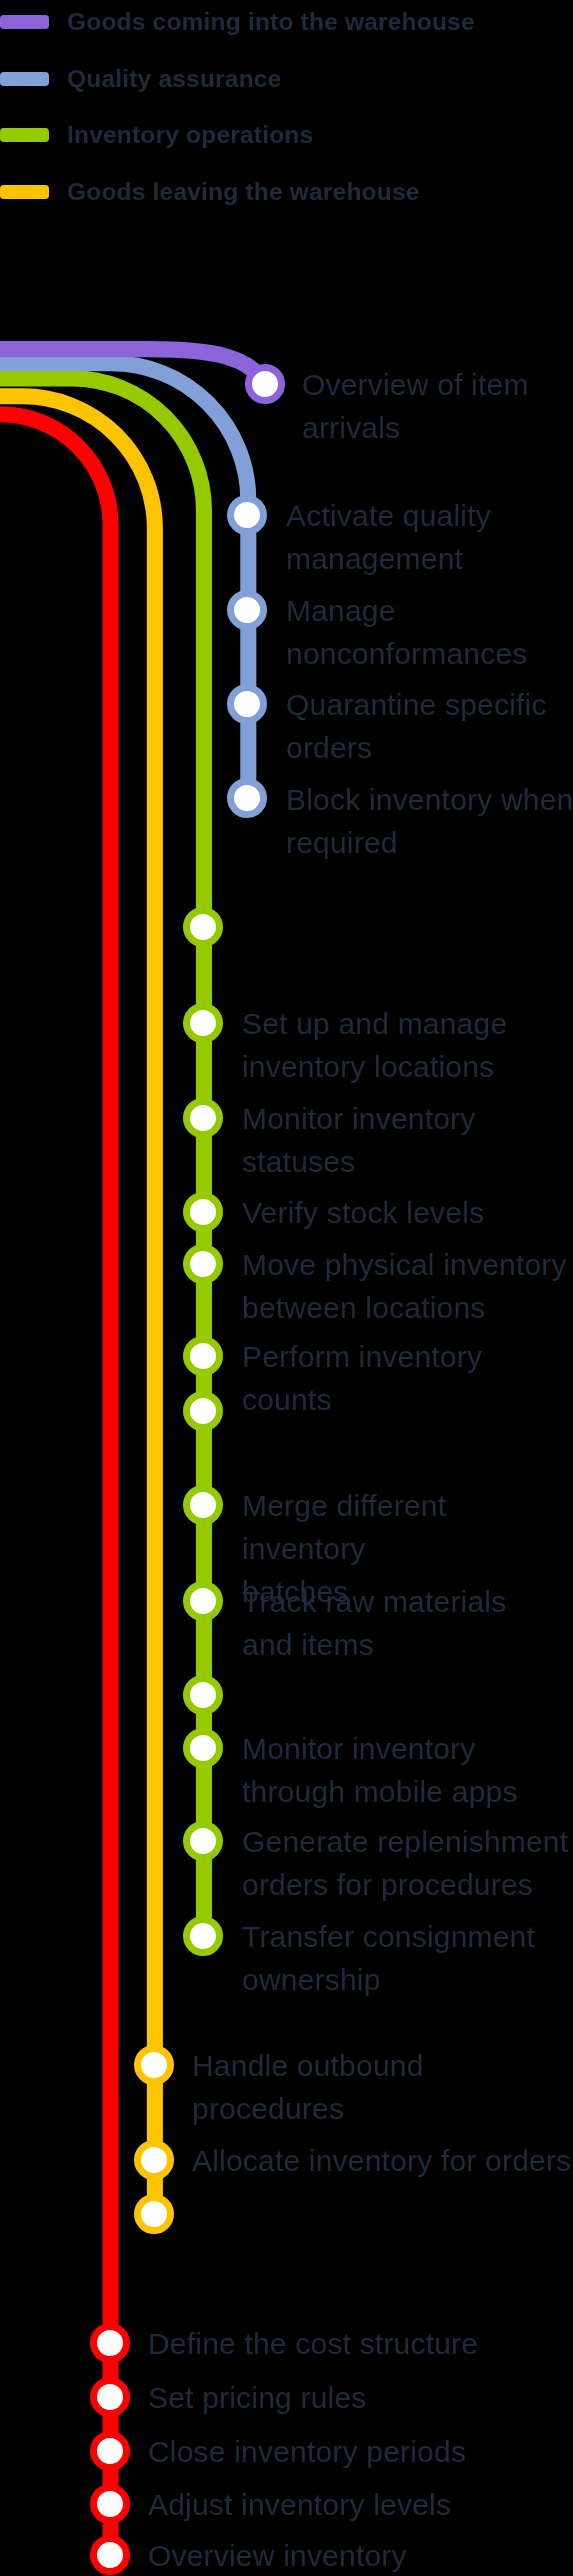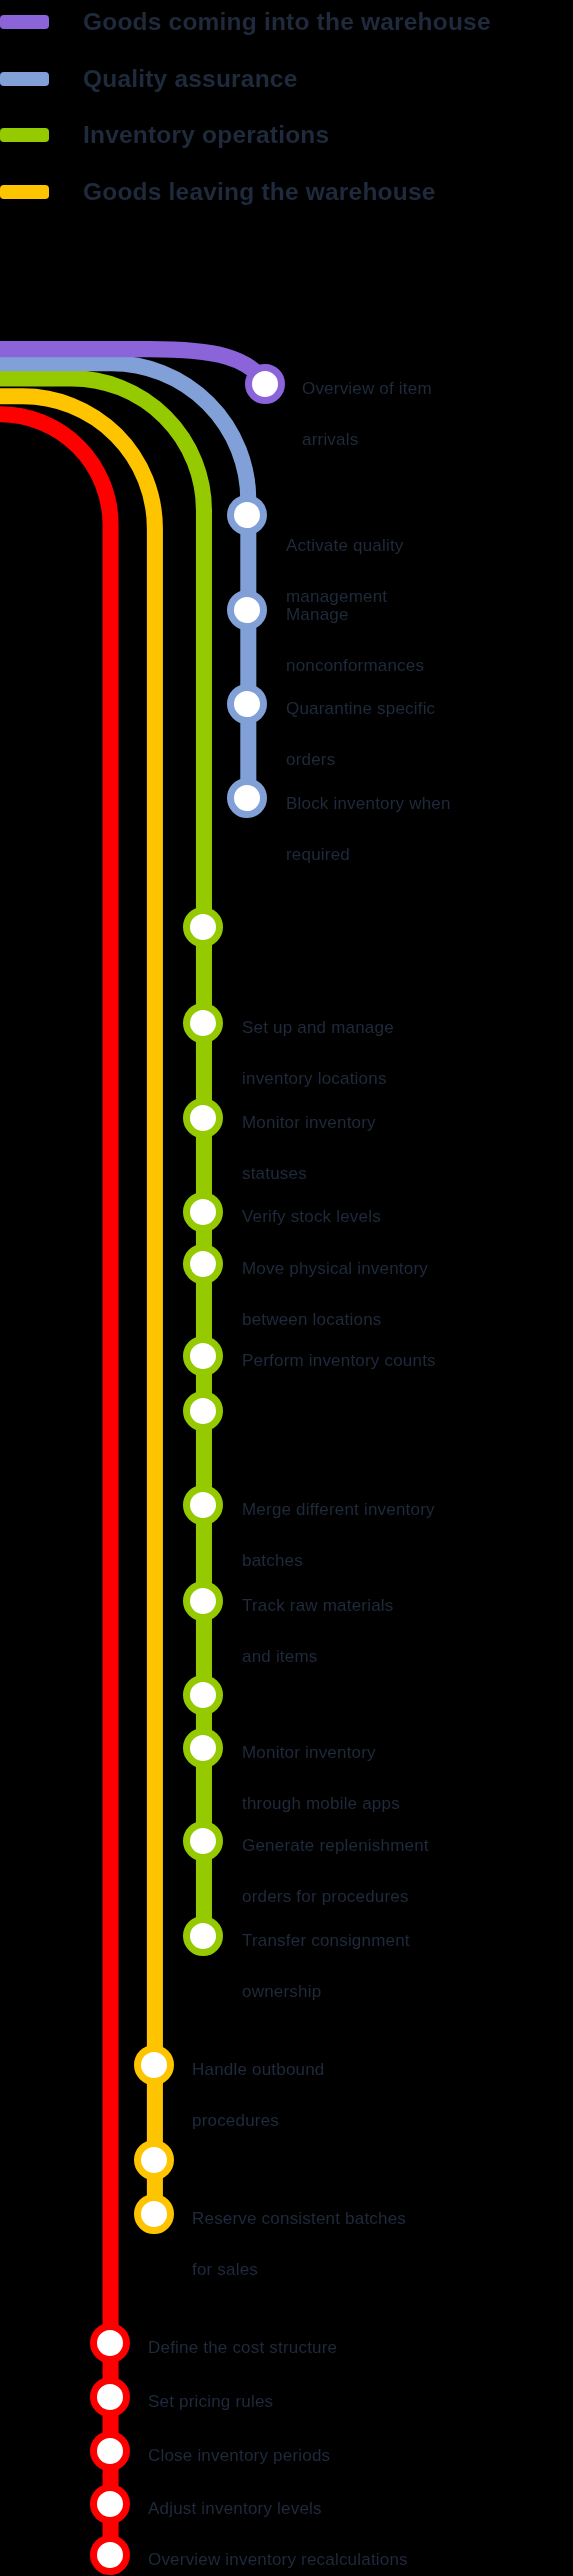--- a/index.html
+++ b/index.html
@@ -5,31 +5,31 @@
   html,body{margin:0;padding:0;background:#000;}
   .canvas{
     position:relative;width:574px;height:2576px;background:#000;
     overflow:hidden;
     font-family:"Liberation Sans", sans-serif;
   }
   
   .legend{position:absolute;left:0;top:0;width:574px;height:283px;}
   .lrow{position:absolute;left:0;display:flex;align-items:center;height:43px;}
   .sw{width:49px;height:14px;border-radius:3.8px;flex:0 0 auto;}
-  .ltext{margin-left:34px;font-size:24.5px;font-weight:700;letter-spacing:0.2px;white-space:nowrap;}
+  .ltext{margin-left:18px;font-size:24.5px;font-weight:700;letter-spacing:0.2px;white-space:nowrap;}
   
   .rails{position:absolute;left:0;top:0;}
   .rails path{fill:none;stroke-width:17;stroke-linecap:round;}
   
   .st{
     position:absolute;width:26.4px;height:26.4px;border:7.5px solid #fff;
     border-radius:50%;background:#ffffff;box-sizing:content-box;
   }
   .lab{
-    position:absolute;font-size:17px;line-height:51px;white-space:pre-line;
+    position:absolute;font-size:30px;line-height:43px;white-space:pre-line;
     letter-spacing:0.2px;
   }
 </style>
 </head>
 <body>
 
 <div class="canvas" style="color: rgb(31, 42, 60);">
 
   <div class="legend">
     <div class="lrow" style="top:0px">
@@ -56,21 +56,21 @@
     <path d="M 0 401 H 76 A 140 140 0 0 1 216 541 V 2053" stroke="#95C900"></path>
     <path d="M 0 385 H 118 A 145 145 0 0 1 263 530 V 847" stroke="#82A0D8"></path>
     <path d="M 0 370 H 158 C 230 370 262 379 281 405" stroke="#8B64DA"></path>
   </svg>
 
   <div class="st" style="left: 245px; top: 364px; border-color: rgb(139, 100, 218);"></div>
   <div class="lab" style="left:302px;top:363px">Overview of item
 arrivals</div>
 
   <div class="st" style="left: 227px; top: 495px; border-color: rgb(130, 160, 216);"></div>
-  <div class="lab" style="left:286px;top:520px">Activate quality
+  <div class="lab" style="left:286px;top:494px">Activate quality
 management</div>
 
   <div class="st" style="left: 227px; top: 590px; border-color: rgb(130, 160, 216);"></div>
   <div class="lab" style="left:286px;top:589px">Manage
 nonconformances</div>
 
   <div class="st" style="left: 227px; top: 684px; border-color: rgb(130, 160, 216);"></div>
   <div class="lab" style="left:286px;top:683px">Quarantine specific
 orders</div>
 
@@ -120,24 +120,23 @@
 
   <div class="st" style="left: 183px; top: 1916px; border-color: rgb(149, 201, 0);"></div>
   <div class="lab" style="left:242px;top:1915px">Transfer consignment
 ownership</div>
 
   <div class="st" style="left: 134px; top: 2045px; border-color: rgb(255, 196, 0);"></div>
   <div class="lab" style="left:192px;top:2044px">Handle outbound
 procedures</div>
 
   <div class="st" style="left: 134px; top: 2140px; border-color: rgb(255, 196, 0);"></div>
+  <div class="lab" style="left:192px;top:2139px">Allocate inventory for orders</div>
 
   <div class="st" style="left: 134px; top: 2194px; border-color: rgb(255, 196, 0);"></div>
-  <div class="lab" style="left:192px;top:2193px">Reserve consistent batches
-for sales</div>
 
   <div class="st" style="left: 90px; top: 2323px; border-color: rgb(255, 0, 0);"></div>
   <div class="lab" style="left:148px;top:2322px">Define the cost structure</div>
 
   <div class="st" style="left: 90px; top: 2377px; border-color: rgb(255, 0, 0);"></div>
   <div class="lab" style="left:148px;top:2376px">Set pricing rules</div>
 
   <div class="st" style="left: 90px; top: 2431px; border-color: rgb(255, 0, 0);"></div>
   <div class="lab" style="left:148px;top:2430px">Close inventory periods</div>
 

